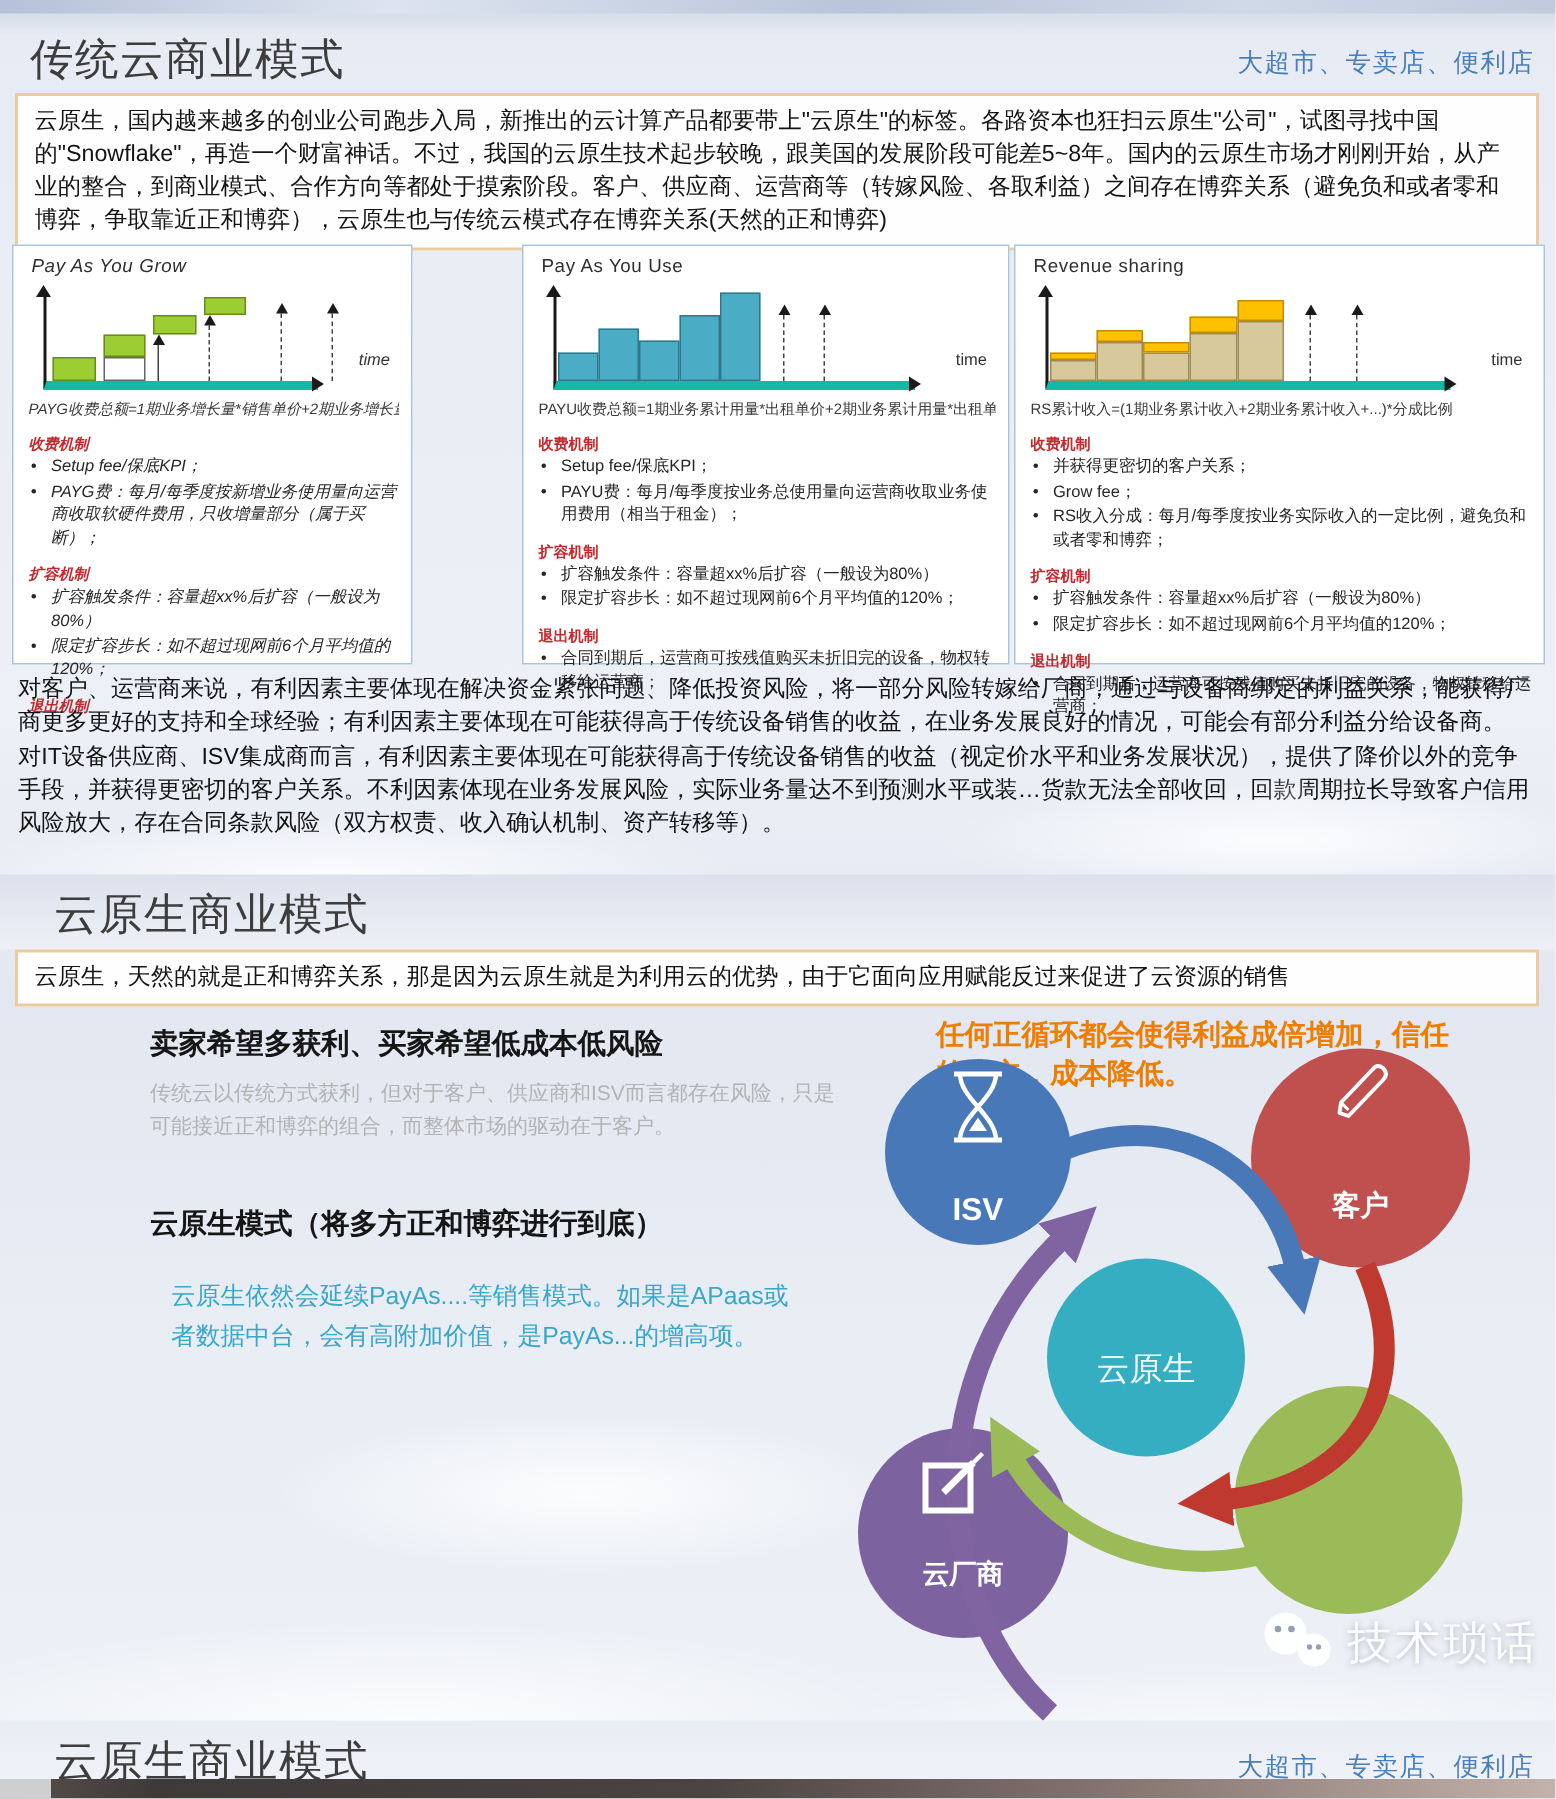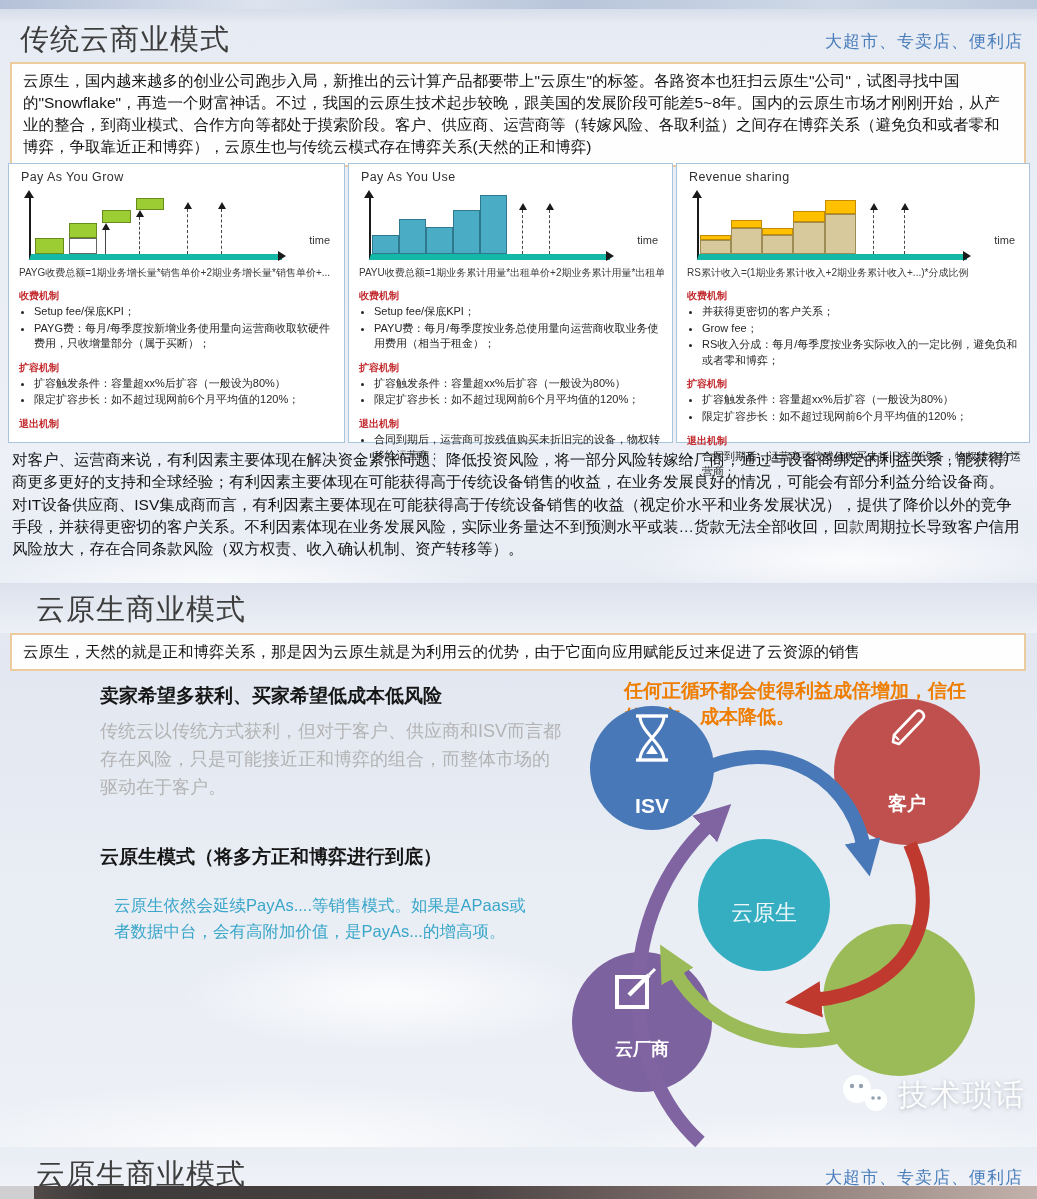--- a/index.html
+++ b/index.html
@@ -47,21 +47,21 @@
     color:#8fa0b6; font-size:30px; letter-spacing:4px; display:flex; align-items:center; }
   .ghost-mark .gcirc { width:40px; height:40px; border-radius:50%; margin-right:6px;
     background:radial-gradient(circle, rgba(255,255,255,.95), rgba(255,255,255,0) 75%); }
 
   .hdr2-band { position:absolute; left:0; top:583px; width:1037px; height:50px;
     background:linear-gradient(180deg,#dce2ed,#edf0f6); }
 
   
   .left-col { position:absolute; left:100px; top:683px; width:465px; }
   .lc-h { font-size:19px; font-weight:bold; color:#161616; }
-  .lc-gray { margin-top:9px; font-size:18px; line-height:1.55; color:#b3b3b3; }
+  .lc-gray { margin-top:9px; font-size:14px; line-height:1.55; color:#b3b3b3; }
   .lc-h2 { margin-top:42px; font-size:19px; font-weight:bold; color:#161616; }
   .lc-ul { margin-top:30px; list-style:disc; padding-left:36px; }
   .lc-ul li { font-size:16px; line-height:1.5; color:#1e1e1e; margin-bottom:3px; }
   .lc-note { margin-top:22px; margin-left:14px; width:420px;
     font-size:16.5px; line-height:1.6; color:#3aa6c9; }
 
   
   .diagram { position:absolute; left:562px; top:676px; width:473px; height:490px; }
   .diagram-annot { position:absolute; left:62px; top:2px; width:345px;
     font-size:19px; font-weight:bold; line-height:1.35; color:#ee7d00; }
@@ -90,21 +90,21 @@
 
 <div class="hdr" style="top:14px;height:48px;">
   <div class="hdr-title" style="top:6px;">传统云商业模式</div>
   <div class="hdr-tag" style="top:16px;">大超市、专卖店、便利店</div>
 </div>
 
 <div class="note-box" style="top:62px;min-height:90px;">
   <span>云原生，国内越来越多的创业公司跑步入局，新推出的云计算产品都要带上"云原生"的标签。各路资本也狂扫云原生"公司"，试图寻找中国的"Snowflake"，再造一个财富神话。不过，我国的云原生技术起步较晚，跟美国的发展阶段可能差5~8年。国内的云原生市场才刚刚开始，从产业的整合，到商业模式、合作方向等都处于摸索阶段。客户、供应商、运营商等（转嫁风险、各取利益）之间存在博弈关系（避免负和或者零和博弈，争取靠近正和博弈），云原生也与传统云模式存在博弈关系(天然的正和博弈)</span>
 </div>
 
-<div class="panel" style="left:8px;width:337px;">
+<div class="panel" style="left:8px;width:267px;font-style:italic;">
   <div class="panel-title">Pay As You Grow</div>
   <div class="plot">
     <span class="time-label">time</span>
   <div style="position: absolute; left: 4px; bottom: 0px; width: 28.5px; height: 16px; background: rgb(156, 205, 51); border: 1px solid rgba(40, 60, 0, 0.45); box-sizing: border-box;"></div>
       <div style="position: absolute; left: 37.5px; bottom: 16px; width: 28.5px; height: 14.72px; background: rgb(156, 205, 51); border: 1px solid rgba(40, 60, 0, 0.45); box-sizing: border-box;"></div>
       <div style="position: absolute; left: 37.5px; bottom: 0px; width: 28.5px; height: 16px; border: 1px solid rgb(102, 102, 102); box-sizing: border-box;"></div>
       <div style="position: absolute; left: 71px; bottom: 30.72px; width: 28.5px; height: 12.8px; background: rgb(156, 205, 51); border: 1px solid rgba(40, 60, 0, 0.45); box-sizing: border-box;"></div>
       <div style="position: absolute; left: 74px; bottom: 0px; width: 0px; height: 23.72px; border-left: 1.5px solid rgb(68, 68, 68);"></div>
       <div style="position: absolute; left: 71px; bottom: 23.72px; width: 0px; height: 0px; border-width: 4px 4px 7px; border-style: solid; border-color: transparent transparent rgb(26, 26, 26); border-image: initial;"></div>
       <div style="position: absolute; left: 104.5px; bottom: 43.52px; width: 28.5px; height: 12.8px; background: rgb(156, 205, 51); border: 1px solid rgba(40, 60, 0, 0.45); box-sizing: border-box;"></div>

